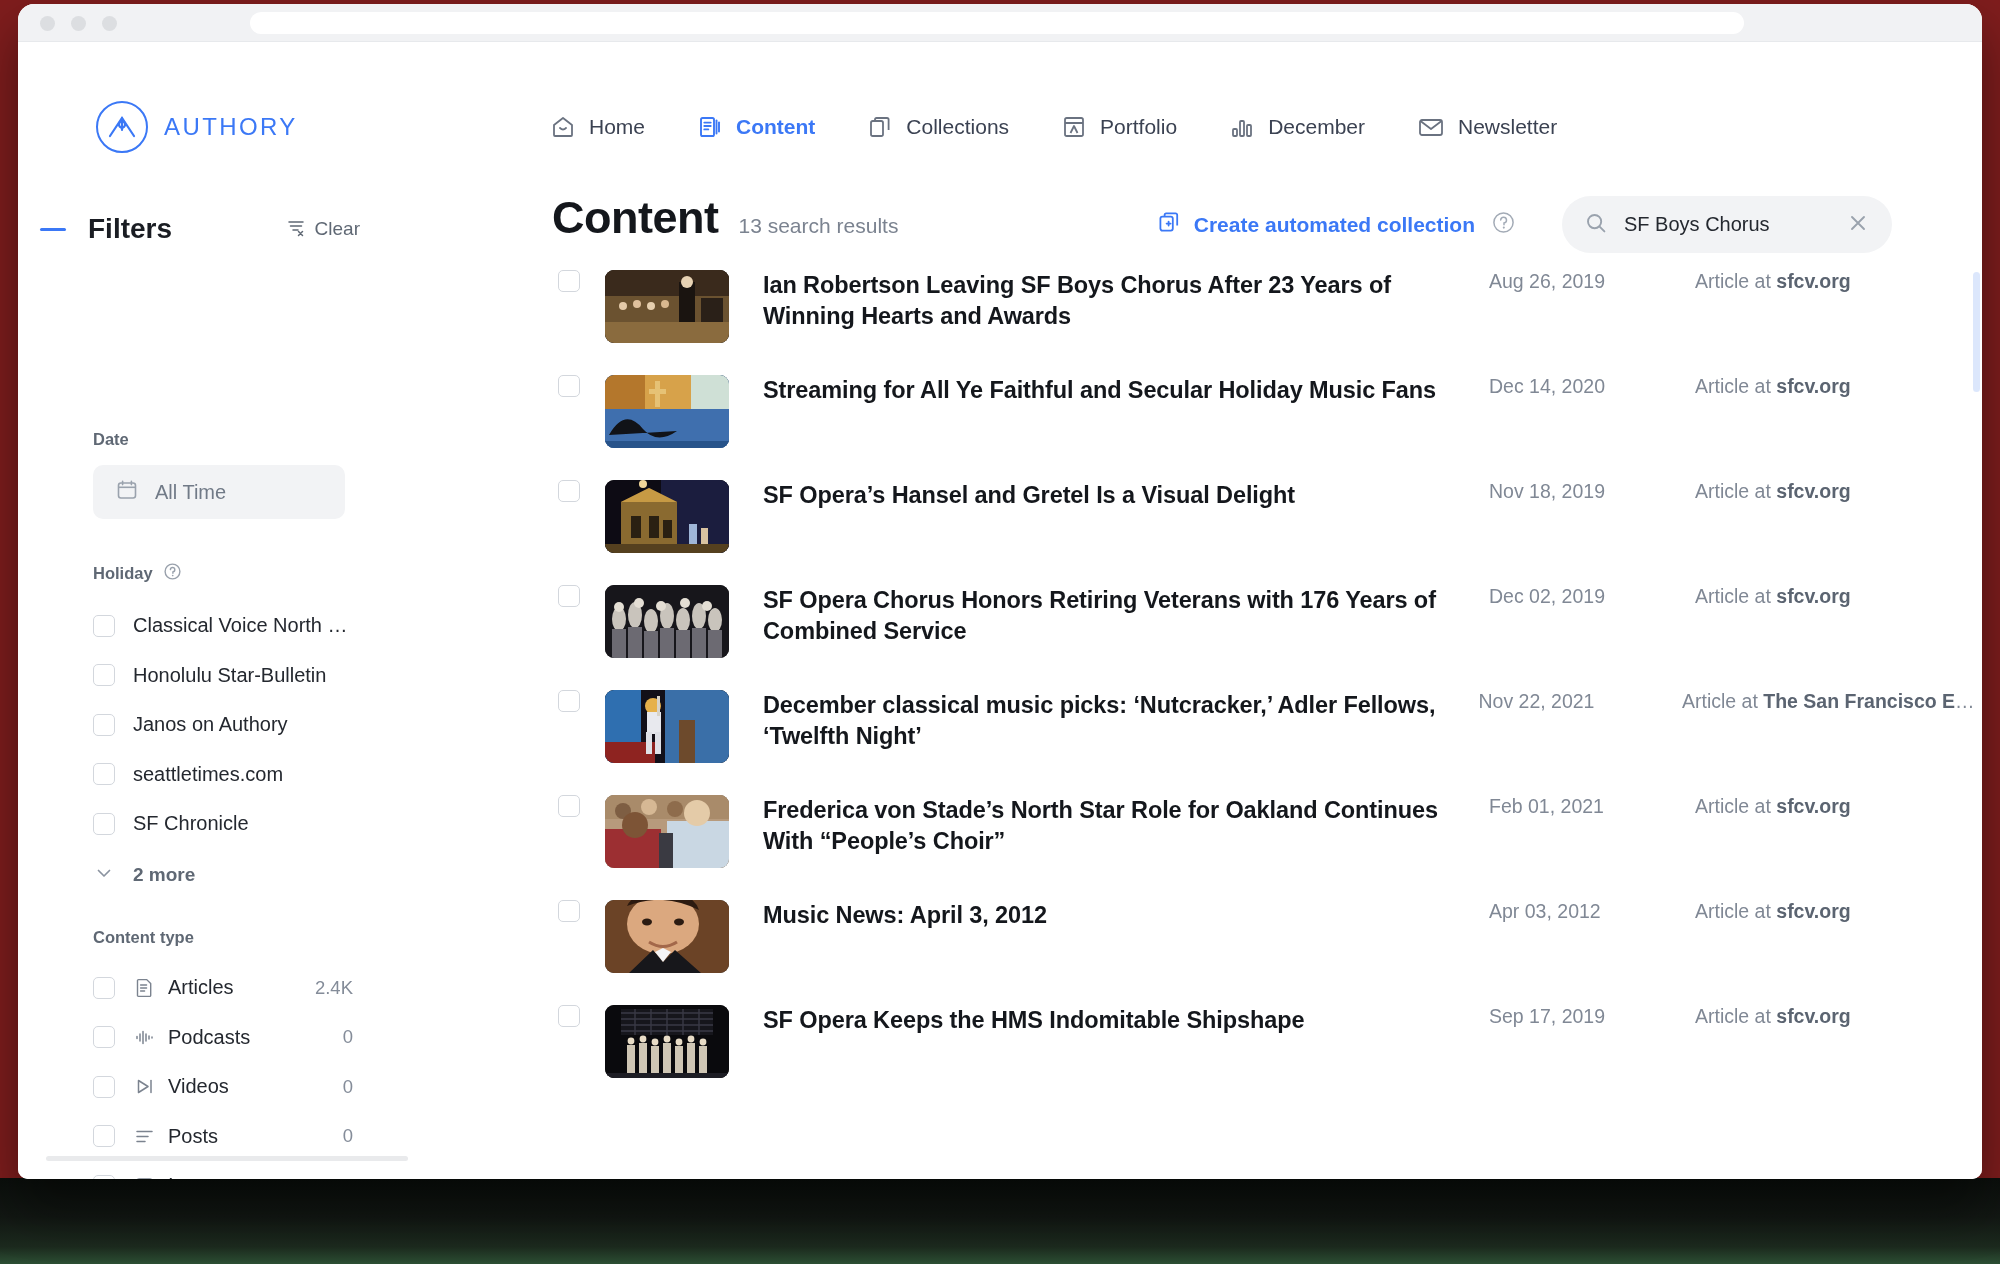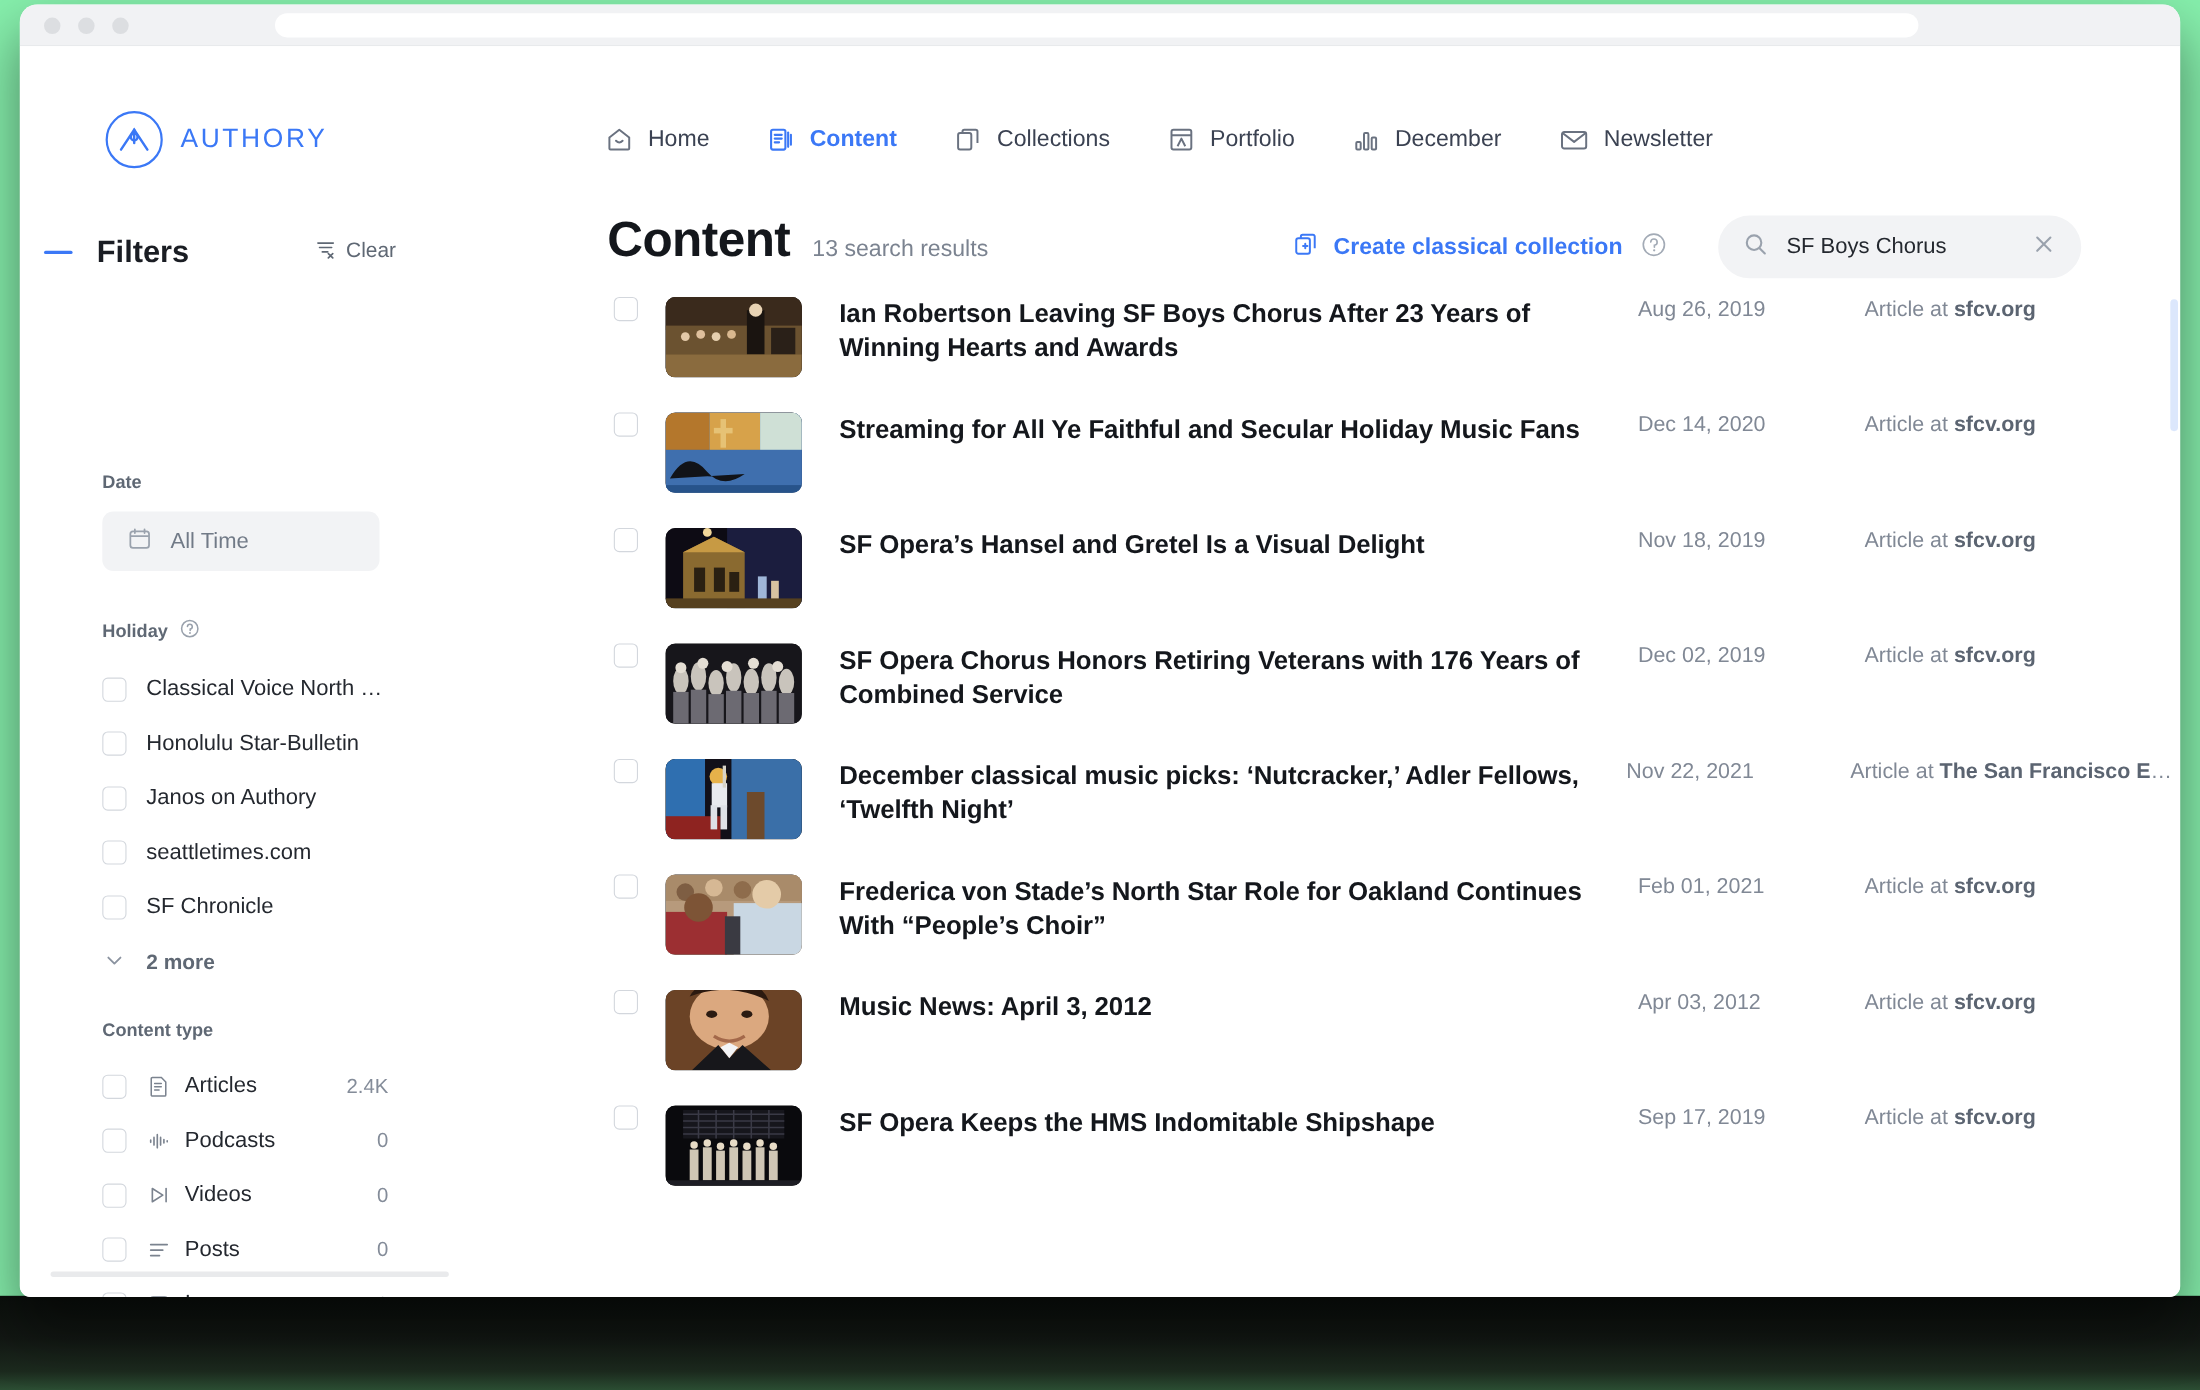--- a/index.html
+++ b/index.html
@@ -8,21 +8,21 @@
     width: 2000px; height: 1264px;
     overflow: hidden;
     font-family: "Liberation Sans", sans-serif;
     background: #2f5a3a;
   }
 
   
   #page {
     position: relative;
     width: 2000px; height: 1264px;
-    background: #86efac;
+    background: #7f1d1d;
     overflow: hidden;
   }
   .backdrop-shadow {
     position: absolute;
     left: 0; right: 0; top: 1178px; height: 86px;
     background: linear-gradient(to bottom, #0b0f0c 0%, #121713 45%, #1c2a1e 80%, #2c4f34 100%);
   }
 
   
   .window {
@@ -478,21 +478,21 @@
 
             <div class="head-right">
               <span class="create-auto">
                 <span>
                   <svg width="24" height="24" viewBox="0 0 24 24" fill="none" stroke="#3b78f6" stroke-width="1.8">
                     <rect x="3.4" y="6.6" width="12.4" height="14" rx="2"></rect>
                     <path d="M7.6 6.6V5a1.6 1.6 0 0 1 1.6-1.6h9.4A1.6 1.6 0 0 1 20.2 5v10.6"></path>
                     <path d="M9.6 13.6h4M11.6 11.6v4" stroke-linecap="round"></path>
                   </svg>
                 </span>
-                <span>Create classical collection</span>
+                <span>Create automated collection</span>
               </span>
 
               <span class="help-icon">
                 <svg width="25" height="25" viewBox="0 0 25 25" fill="none" stroke="#a3abb6" stroke-width="1.5">
                   <circle cx="12.5" cy="12.5" r="9.6"></circle>
                   <path d="M9.7 10a2.9 2.9 0 1 1 3.3 3v1.7" stroke-linecap="round"></path>
                   <circle cx="12.8" cy="17.6" r="1.05" fill="#a3abb6" stroke="none"></circle>
                 </svg>
               </span>
 

